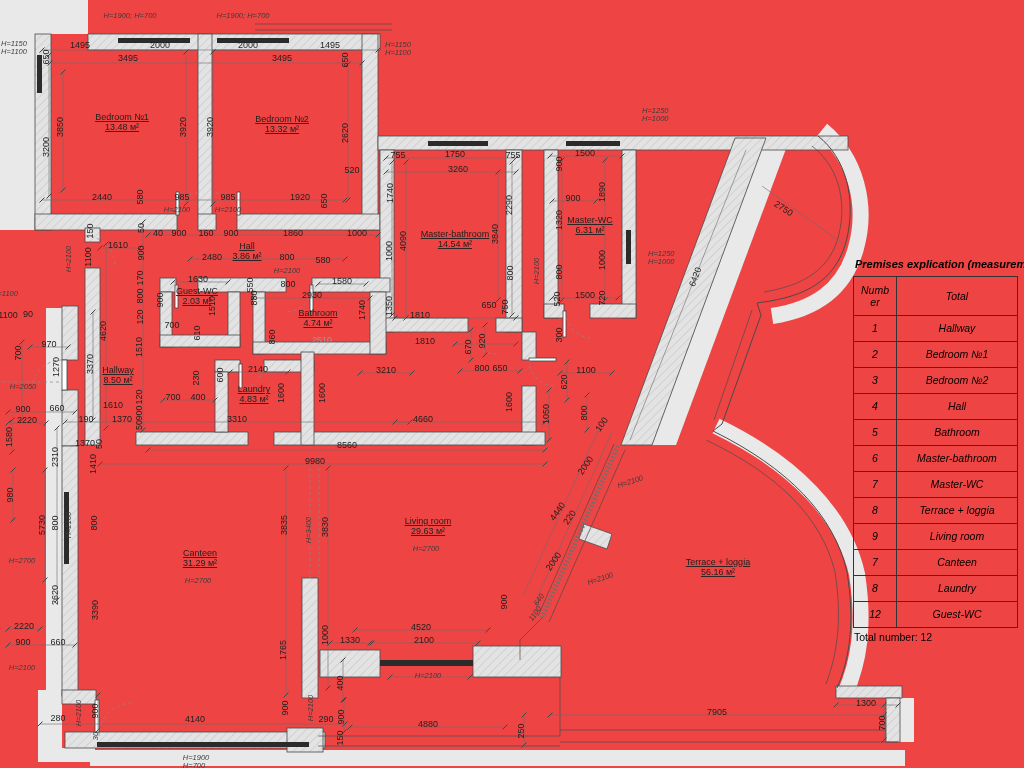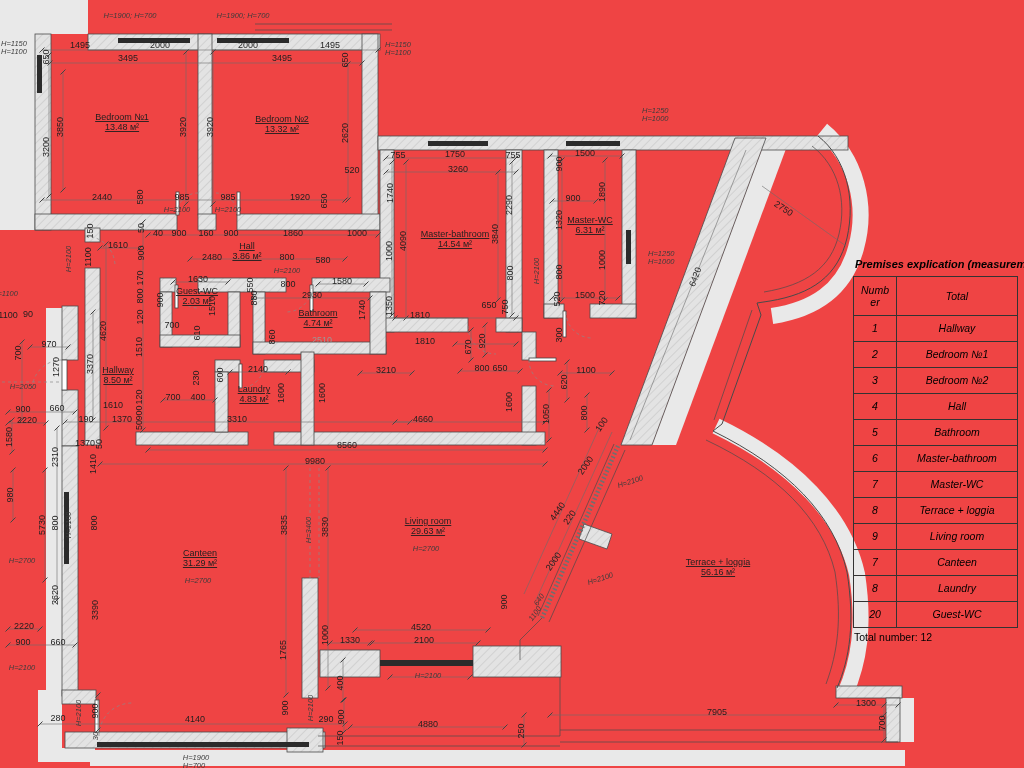--- a/index.html
+++ b/index.html
@@ -636,20 +636,20 @@
           </tr>
           <tr>
             <td class="c1">7</td>
             <td>Canteen</td>
           </tr>
           <tr>
             <td class="c1">8</td>
             <td>Laundry</td>
           </tr>
           <tr>
-            <td class="c1">20</td>
+            <td class="c1">12</td>
             <td>Guest-WC</td>
           </tr>
         </tbody>
     </table>
     <div class="total">Total number: 12</div>
   </div>
 </div>
 
 </body></html>

